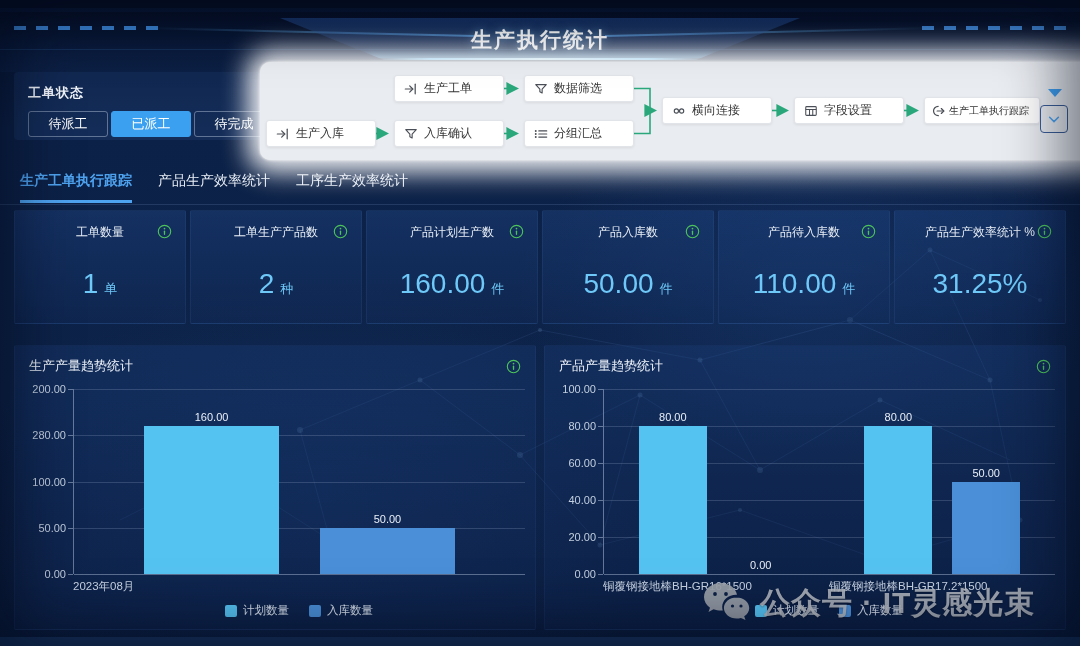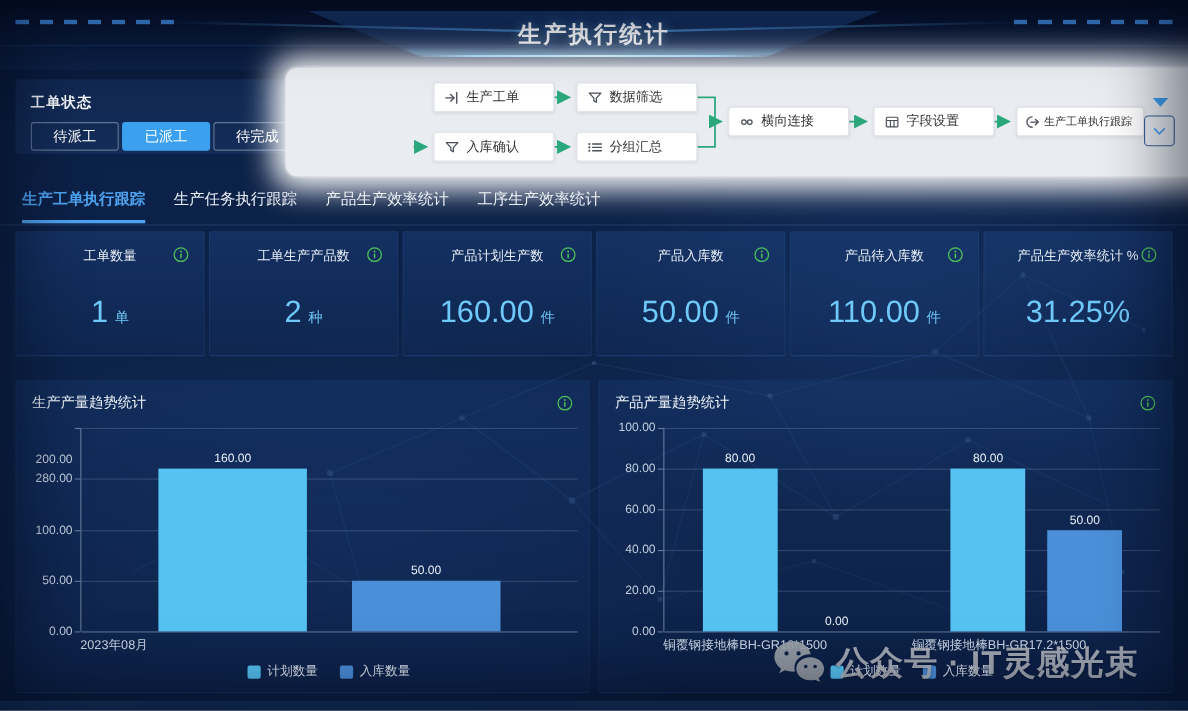--- a/index.html
+++ b/index.html
@@ -8,21 +8,21 @@
     font-family:"Liberation Sans","DejaVu Sans",sans-serif;
     background:
       radial-gradient(420px 260px at 75% 45%, rgba(45,95,175,0.22), transparent 70%),
       radial-gradient(520px 320px at 30% 78%, rgba(35,80,155,0.18), transparent 70%),
       linear-gradient(180deg,#071431 0%,#0c2147 20%,#0d2349 62%,#0a1b3c 100%);
   }
   .plexus{position:absolute;inset:0;z-index:1;pointer-events:none}
   .vignette{position:absolute;inset:0;z-index:60;pointer-events:none;
     box-shadow:inset 0 0 60px 16px rgba(2,8,24,0.55)}
   
-  header{position:absolute;top:4px;left:0;right:0;height:60px;z-index:10;overflow:hidden;
+  header{position:absolute;top:12px;left:0;right:0;height:60px;z-index:10;overflow:hidden;
     background:linear-gradient(180deg,#050f26 0%,#0a1c3e 70%,#0c2045 100%)}
   .hdr-line{position:absolute;top:37px;left:0;right:0;height:1px;background:rgba(80,160,255,0.14)}
   .hdr-trap{position:absolute;left:50%;top:6px;transform:translateX(-50%);width:520px;height:42px;
     background:linear-gradient(180deg,rgba(40,90,170,0.5),rgba(12,30,70,0.12));
     clip-path:polygon(0 0,100% 0,80% 100%,20% 100%)}
   .hdr-trap::after{content:"";position:absolute;left:17%;right:17%;bottom:0;height:2px;
     background:linear-gradient(90deg,transparent,#5ec2ff 18%,#b5e8ff 50%,#5ec2ff 82%,transparent);
     box-shadow:0 0 9px 2px rgba(77,184,255,0.8)}
   .hdr-trap h1{margin:0;text-align:center;line-height:44px;font-size:21px;color:#fff;
     letter-spacing:2px;font-weight:bold;text-shadow:0 0 10px rgba(130,210,255,0.55)}
@@ -204,20 +204,32 @@
     <div class="wf-node" style="left: 264px; top: 13px;">
       <span class="nico">
         <svg viewBox="0 0 16 16">
           <g fill="none" stroke="#4a4f57" stroke-width="1.3" stroke-linejoin="round">
             <path d="M2 3h12l-4.7 5.2v4.4l-2.6-1.5V8.2z"></path>
           </g>
         </svg>
       </span>
       <span>数据筛选</span>
     </div>
+    <div class="wf-node" style="left: 6px; top: 58px;">
+      <span class="nico">
+        <svg viewBox="0 0 16 16">
+          <g fill="none" stroke="#4a4f57" stroke-width="1.4" stroke-linecap="round" stroke-linejoin="round">
+            <path d="M1.5 8h8.5"></path>
+            <path d="M6.5 4.5L10 8l-3.5 3.5"></path>
+            <path d="M12.8 2.5v11"></path>
+          </g>
+        </svg>
+      </span>
+      <span>生产入库</span>
+    </div>
     <div class="wf-node" style="left: 134px; top: 58px;">
       <span class="nico">
         <svg viewBox="0 0 16 16">
           <g fill="none" stroke="#4a4f57" stroke-width="1.3" stroke-linejoin="round">
             <path d="M2 3h12l-4.7 5.2v4.4l-2.6-1.5V8.2z"></path>
           </g>
         </svg>
       </span>
       <span>入库确认</span>
     </div>
@@ -263,21 +275,20 @@
             <path d="M11.8 5.2L14.6 8l-2.8 2.8"></path>
           </g>
         </svg>
       </span>
       <span>生产工单执行跟踪</span>
     </div>
   </div>
 
 <nav class="tabs">
     <div class="tab active">生产工单执行跟踪</div>
-    <div class="tab">生产任务执行跟踪</div>
     <div class="tab">产品生产效率统计</div>
     <div class="tab">工序生产效率统计</div>
   </nav>
 <div class="tabs-divider"></div>
 
 <section class="kpi-row">
     <div class="kpi">
       <div class="kpi-title">工单数量</div>
       <span class="info-badge" style="color: rgb(76, 196, 90);">
         <svg viewBox="0 0 16 16">
@@ -361,21 +372,21 @@
         <div class="plot-row">
           <div class="ycol">
             <div class="ytick" style="top: 185px;">0.00</div>
             <div class="ymark" style="top: 185px;"></div>
             <div class="ytick" style="top: 138.75px;">50.00</div>
             <div class="ymark" style="top: 138.75px;"></div>
             <div class="ytick" style="top: 92.5px;">100.00</div>
             <div class="ymark" style="top: 92.5px;"></div>
             <div class="ytick" style="top: 46.25px;">280.00</div>
             <div class="ymark" style="top: 46.25px;"></div>
-            <div class="ytick" style="top: 0px; margin-top: 29px;">200.00</div>
+            <div class="ytick" style="top: 0px;">200.00</div>
             <div class="ymark" style="top: 0px;"></div>
           </div>
           <div class="plot">
             <div class="grid-line base" style="top: 185px;"></div>
             <div class="grid-line" style="top: 138.75px;"></div>
             <div class="grid-line" style="top: 92.5px;"></div>
             <div class="grid-line" style="top: 46.25px;"></div>
             <div class="grid-line" style="top: 0px;"></div>
             <div class="cats">
               <div class="cat">

